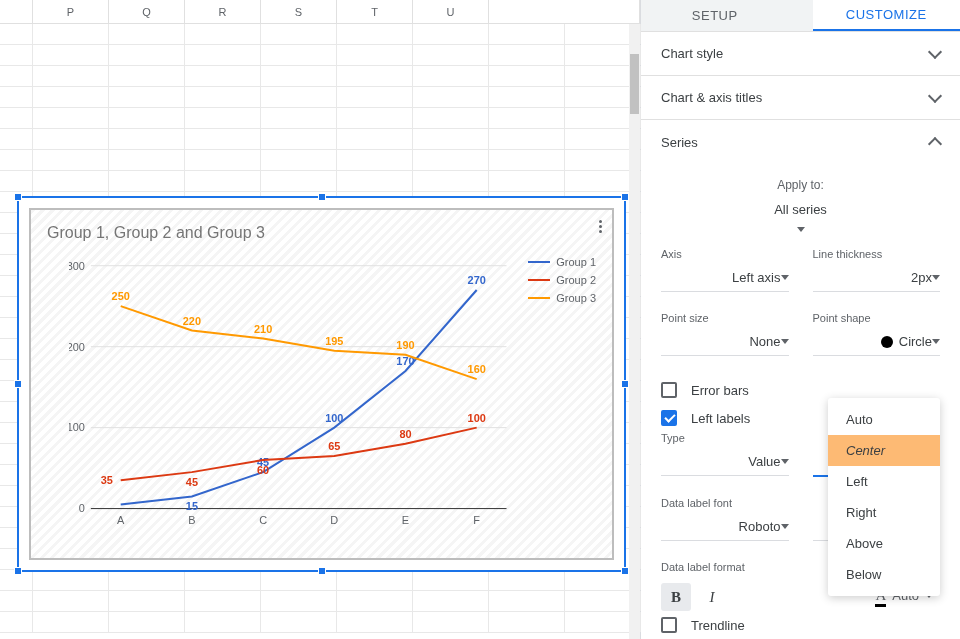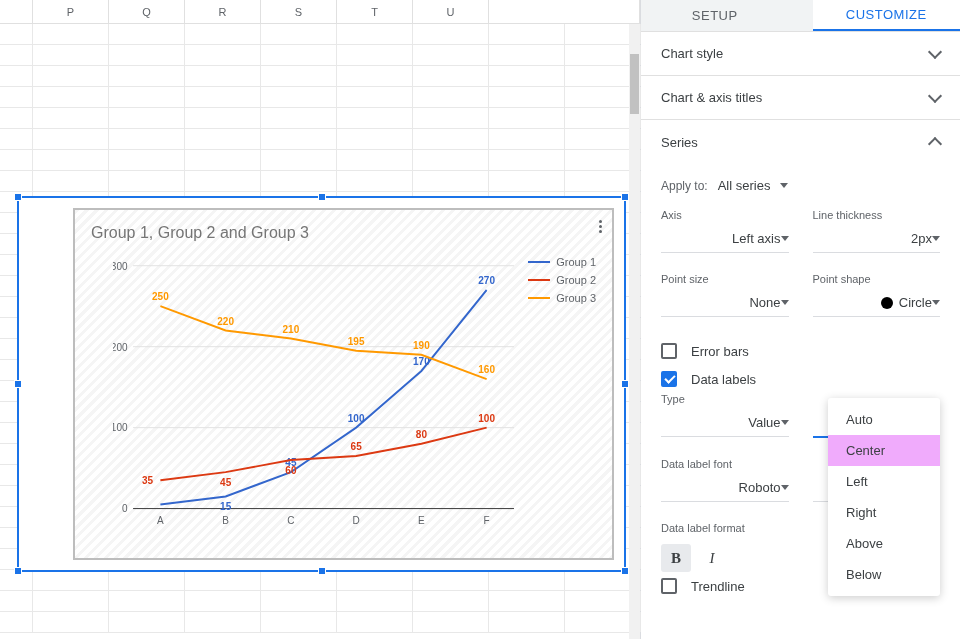--- a/index.html
+++ b/index.html
@@ -14,21 +14,21 @@
   .grid-rows { position: absolute; top: 24px; left: 0; right: 0; bottom: 0; }
   .grid-row { display:flex; height:21px; border-bottom:1px solid #e8e8e8;}
   .grid-cell { flex:0 0 76px; border-right:1px solid #e8e8e8;}
   .grid-cell.small { flex:0 0 33px;}
   
   .chart-wrap { position:absolute; left:17px; top:196px; width:609px; height:376px; border:2px solid #1a73e8; background:#fff;}
   .sel-handle { position:absolute; width:8px; height:8px; background:#1a73e8; border:1px solid #fff;}
   .sel-handle.tl{left:-5px;top:-5px;} .sel-handle.tr{right:-5px;top:-5px;} .sel-handle.bl{left:-5px;bottom:-5px;} .sel-handle.br{right:-5px;bottom:-5px;}
   .sel-handle.tm{left:50%;top:-5px;margin-left:-4px;} .sel-handle.bm{left:50%;bottom:-5px;margin-left:-4px;}
   .sel-handle.ml{left:-5px;top:50%;margin-top:-4px;} .sel-handle.mr{right:-5px;top:50%;margin-top:-4px;}
-  .chart-inner { position:absolute; left:10px; top:10px; right:10px; bottom:10px; background:#fff; border:2px solid #bdbdbd; border-style:solid; background-image: repeating-linear-gradient(135deg,#f5f5f5 0 3px,#fff 3px 7px); margin-left: 44px; }
+  .chart-inner { position:absolute; left:10px; top:10px; right:10px; bottom:10px; background:#fff; border:2px solid #bdbdbd; border-style:solid; background-image: repeating-linear-gradient(135deg,#f5f5f5 0 3px,#fff 3px 7px); }
   .chart-more { position:absolute; right:6px; top:6px; display:flex; flex-direction:column; gap:2px; padding:4px; cursor:pointer;}
   .chart-more span{width:3px;height:3px;background:#5f6368;border-radius:50%;}
   .chart-title { position:absolute; left:16px; top:14px; font-size:16px; color:#757575;}
   .plot-region { position:absolute; left:38px; top:46px; right:16px; bottom:30px; }
   .legend { position:absolute; right:0; top:0; font-size:11px; color:#5f6368;}
   .legend-item{display:flex;align-items:center;gap:6px;margin-bottom:6px;}
   .legend-swatch{width:22px;height:2px;}
   .plot-svg { position:absolute; left:0; top:0; width:100%; height:100%;}
   .axis-text { font-size:11px; fill:#5f6368; font-family:Arial;}
   .data-label-1 { font-size:11px; fill:#3366cc; font-weight:bold; font-family:Arial;}
@@ -36,21 +36,21 @@
   .data-label-3 { font-size:11px; fill:#ff9900; font-weight:bold; font-family:Arial;}
   
   .tabs { display:flex; height:32px; border-bottom:1px solid #e0e0e0; background:#f1f3f4;gap:24px;}
   .tab { flex:1; display:flex; align-items:center; justify-content:center; font-size:13px; color:#5f6368; letter-spacing:0.5px; cursor:pointer;}
   .tab.active { color:#1a73e8; border-bottom:2px solid #1a73e8; background:#fff;}
   .section-row { display:flex; align-items:center; justify-content:space-between; height:44px; padding:0 20px; border-bottom:1px solid #e0e0e0; font-size:13px; color:#3c4043; cursor:pointer;}
   .section-row.noborder { border-bottom:none;}
   .chev{width:10px;height:10px;border-right:2px solid #5f6368;border-bottom:2px solid #5f6368;transform:rotate(45deg);margin-top:-4px;}
   .chev.up{transform:rotate(-135deg);margin-top:4px;}
   .series-body { padding: 6px 20px 16px 20px; font-size:12px; color:#5f6368; position:relative;}
-  .apply-row{display:flex;align-items:center;gap:10px;padding:8px 0 16px 0;font-size:12px;}
+  .apply-row{display:flex;align-items:center;gap:10px;padding:8px 0 16px 0;font-size:12px;flex-direction:column;}
   .apply-row .label{color:#5f6368;}
   .apply-row .val{color:#3c4043;font-size:13px;}
   .triangle{width:0;height:0;border-left:4px solid transparent;border-right:4px solid transparent;border-top:5px solid #5f6368;}
   .field-pair { display:flex; gap:24px; margin-bottom:20px;}
   .field { flex:1;}
   .field-label { font-size:11px; color:#5f6368; margin-bottom:6px;}
   .select-line { display:flex; align-items:center; justify-content:flex-end; border-bottom:1px solid #dadce0; padding:4px 0 6px 0; font-size:13px; color:#3c4043; cursor:pointer;}
   .select-line.blue{border-bottom:2px solid #1a73e8;}
   .circle-swatch{width:12px;height:12px;border-radius:50%;background:#000;margin-right:6px;}
   .check-row{display:flex;align-items:center;gap:14px;font-size:13px;color:#3c4043;padding:6px 0;}
@@ -59,21 +59,21 @@
   .checkbox.checked:after{content:"";position:absolute;left:4px;top:0px;width:4px;height:8px;border:solid #fff;border-width:0 2px 2px 0;transform:rotate(45deg);}
   .bi-btns{display:flex;gap:6px;margin-top:4px;}
   .bi-btn{width:30px;height:28px;display:flex;align-items:center;justify-content:center;border:1px solid transparent;border-radius:3px;font-family:'Times New Roman',serif;font-size:15px;color:#3c4043;cursor:pointer;}
   .bi-btn.toggled{background:#e8eaed;}
   .font-color-btn{display:flex;align-items:center;gap:6px;border:1px solid transparent;padding:4px 6px;border-radius:3px;font-size:13px;color:#5f6368;cursor:pointer;}
   .A-underline{display:inline-block;position:relative;font-family:'Times New Roman',serif;font-size:15px;color:#5f6368;}
   .A-underline:after{content:"";position:absolute;left:0;right:0;bottom:-3px;height:3px;background:#000;}
   
   .dropdown-menu{position:absolute;right:20px;top:234px;width:112px;background:#fff;box-shadow:0 2px 10px rgba(0,0,0,.2);border-radius:3px;padding:6px 0;z-index:10;}
   .dropdown-item{padding:8px 18px;font-size:13px;color:#3c4043;cursor:pointer;}
-  .dropdown-item.highlight{background:#f0abfc;}
+  .dropdown-item.highlight{background:#fdba74;font-style:italic;}
   
   .fake-scroll{position:absolute;right:0;top:24px;width:11px;bottom:0;background:#f1f1f1;}
   .fake-scroll-thumb{position:absolute;left:1px;right:1px;top:30px;height:60px;background:#c1c1c1;}
 </style>
 </head>
 <body>
 
 <div class="app">
   <div class="sheet-area">
     <div class="col-headers" id="col-headers">
@@ -541,21 +541,21 @@
             <span class="triangle"></span>
           </div>
         </div>
       </div>
       <div class="check-row">
         <div class="checkbox"></div>
         <span>Error bars</span>
       </div>
       <div class="check-row">
         <div class="checkbox checked"></div>
-        <span>Data labels</span>
+        <span>Left labels</span>
       </div>
       <div class="field-pair">
         <div class="field">
           <div class="field-label">Type</div>
           <div class="select-line">
             <span>Value</span>
             <span class="triangle"></span>
           </div>
         </div>
         <div class="field">

